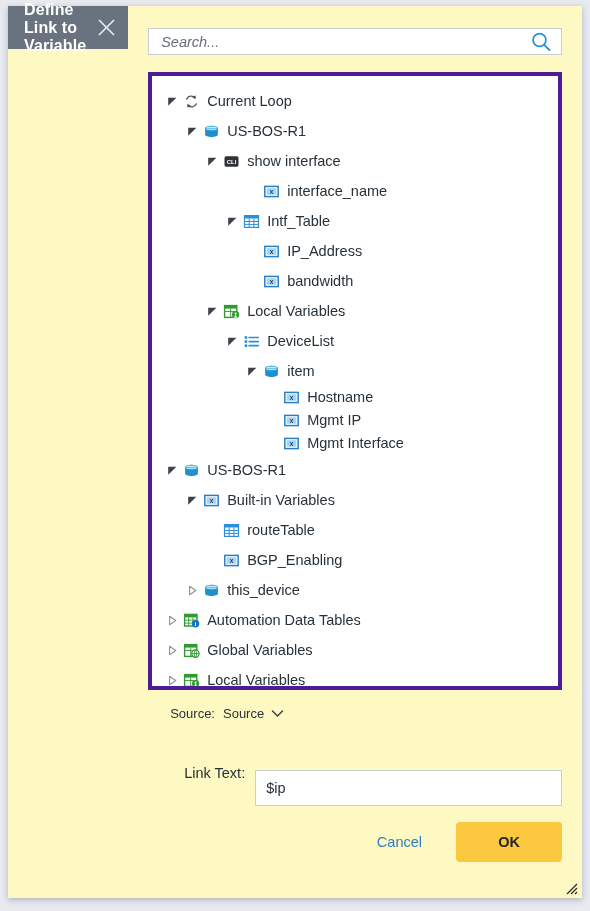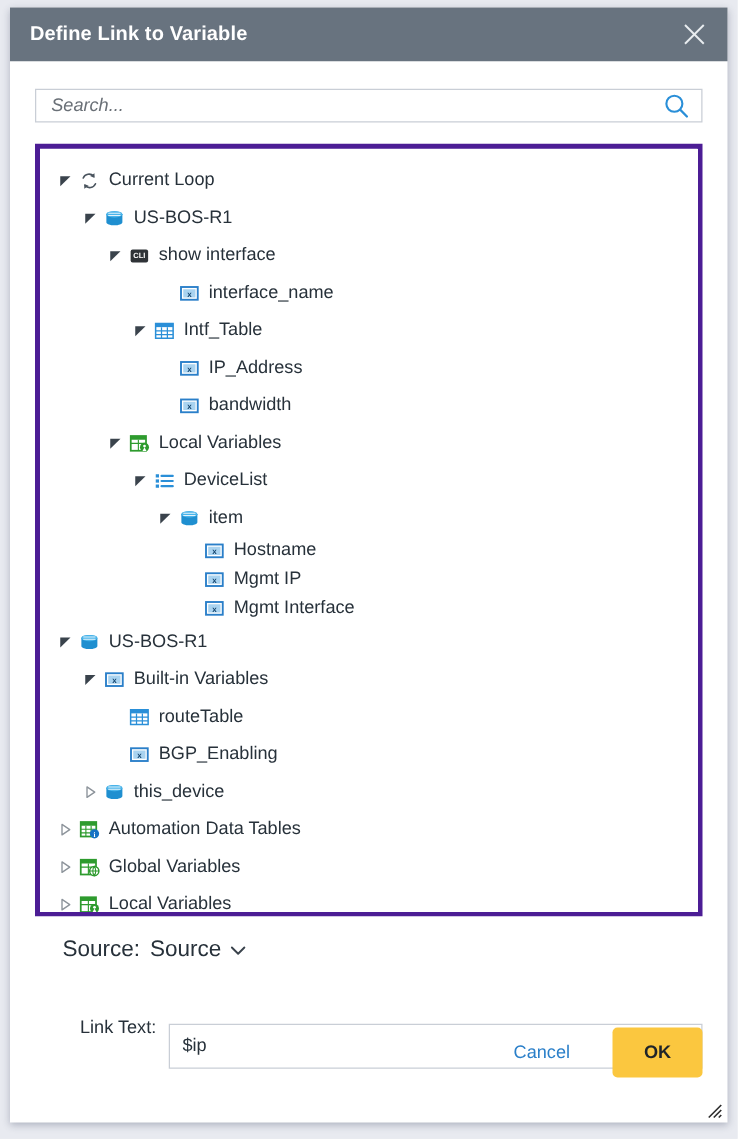--- a/index.html
+++ b/index.html
@@ -6,23 +6,23 @@
     margin: 0; padding: 0;
     width: 590px; height: 911px;
     background: #e8eaf0;
     font-family: "Liberation Sans", sans-serif;
     overflow: hidden;
   }
   #dialog {
     position: absolute;
     left: 8px; top: 6px;
     width: 574px; height: 892px;
-    background: #ffffff;
+    background: #fef9c3;
     box-shadow: 0 2px 6px rgba(40,50,80,0.30);
-    display: flex; flex-direction: column;
+    display: flex; flex-direction: row;
   }
   
   #titlebar {
     height: 43px; flex: 0 0 43px;
     background: #68737f;
     display: flex; align-items: center;
     padding: 0 12px 0 16px;
   }
   #title-text {
     color: #ffffff;
@@ -98,21 +98,21 @@
     width: 18px; height: 18px; flex: 0 0 18px;
     margin-right: 7px;
     display: flex; align-items: center; justify-content: center;
   }
   .tlabel { line-height: 1; }
   
   #source-row {
     display: flex; align-items: center;
     margin-top: 16px;
     padding-left: 22px;
-    font-size: 18px;
+    font-size: 13px;
     color: #27313a;
   }
   #source-label { margin-right: 8px; }
   #source-select {
     display: flex; align-items: center;
     cursor: pointer;
   }
   #source-value { margin-right: 7px; }
   
   #link-row {
@@ -147,21 +147,21 @@
   }
   #cancel-btn {
     color: #2a7fc9;
     font-size: 14.5px;
     cursor: pointer;
     margin-right: 28px;
     background: none; border: 0;
     font-family: "Liberation Sans", sans-serif;
   }
   #ok-btn {
-    width: 72px; height: 40px;
+    width: 106px; height: 40px;
     background: #fbc73f;
     border: 0; border-radius: 4px;
     color: #1f2429;
     font-size: 14.5px; font-weight: bold;
     cursor: pointer;
     font-family: "Liberation Sans", sans-serif;
   }
   #resize-grip {
     position: absolute;
     right: 4px; bottom: 3px;

